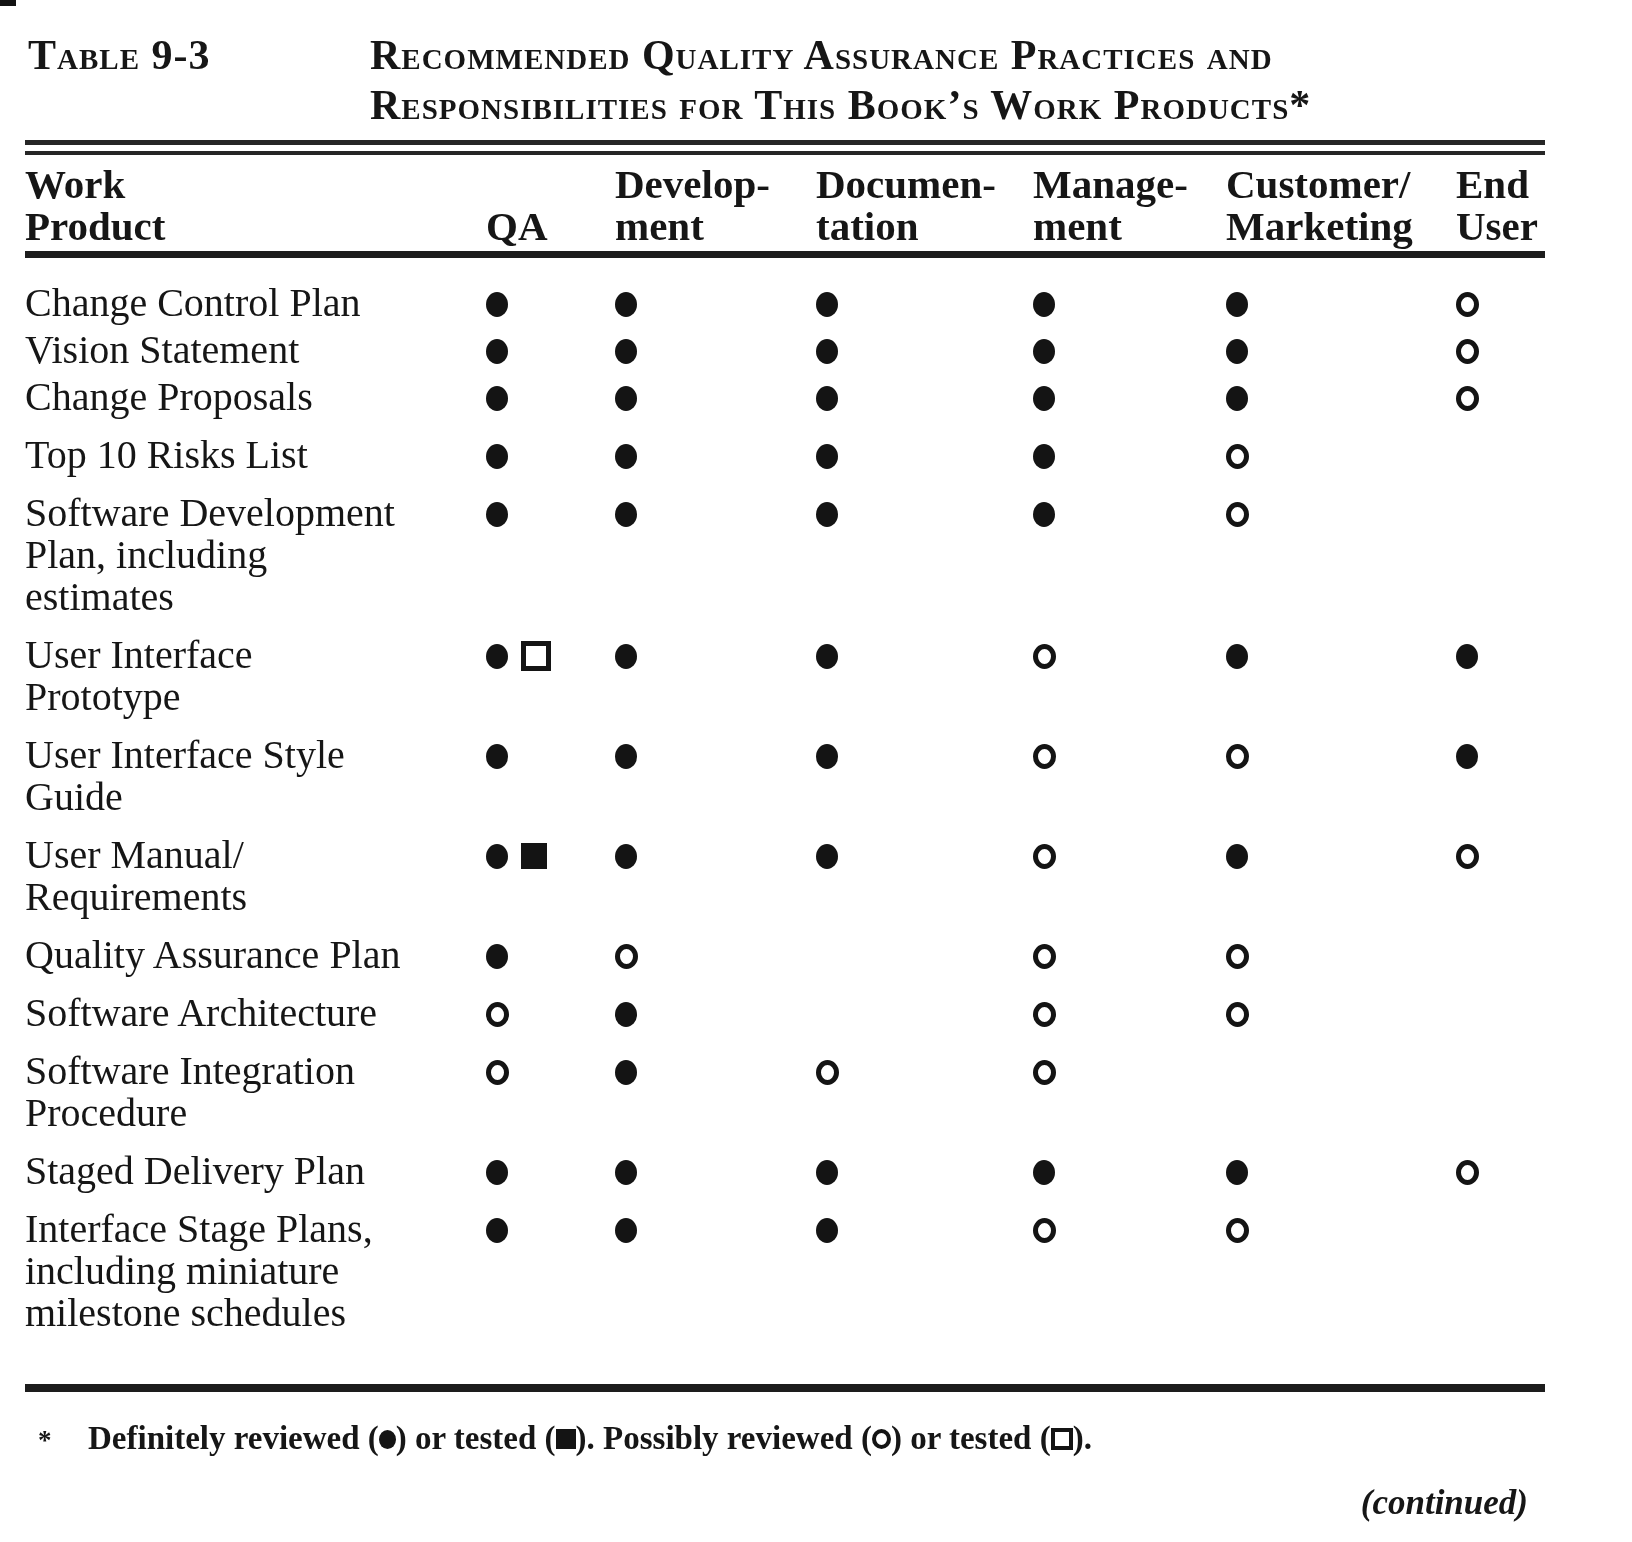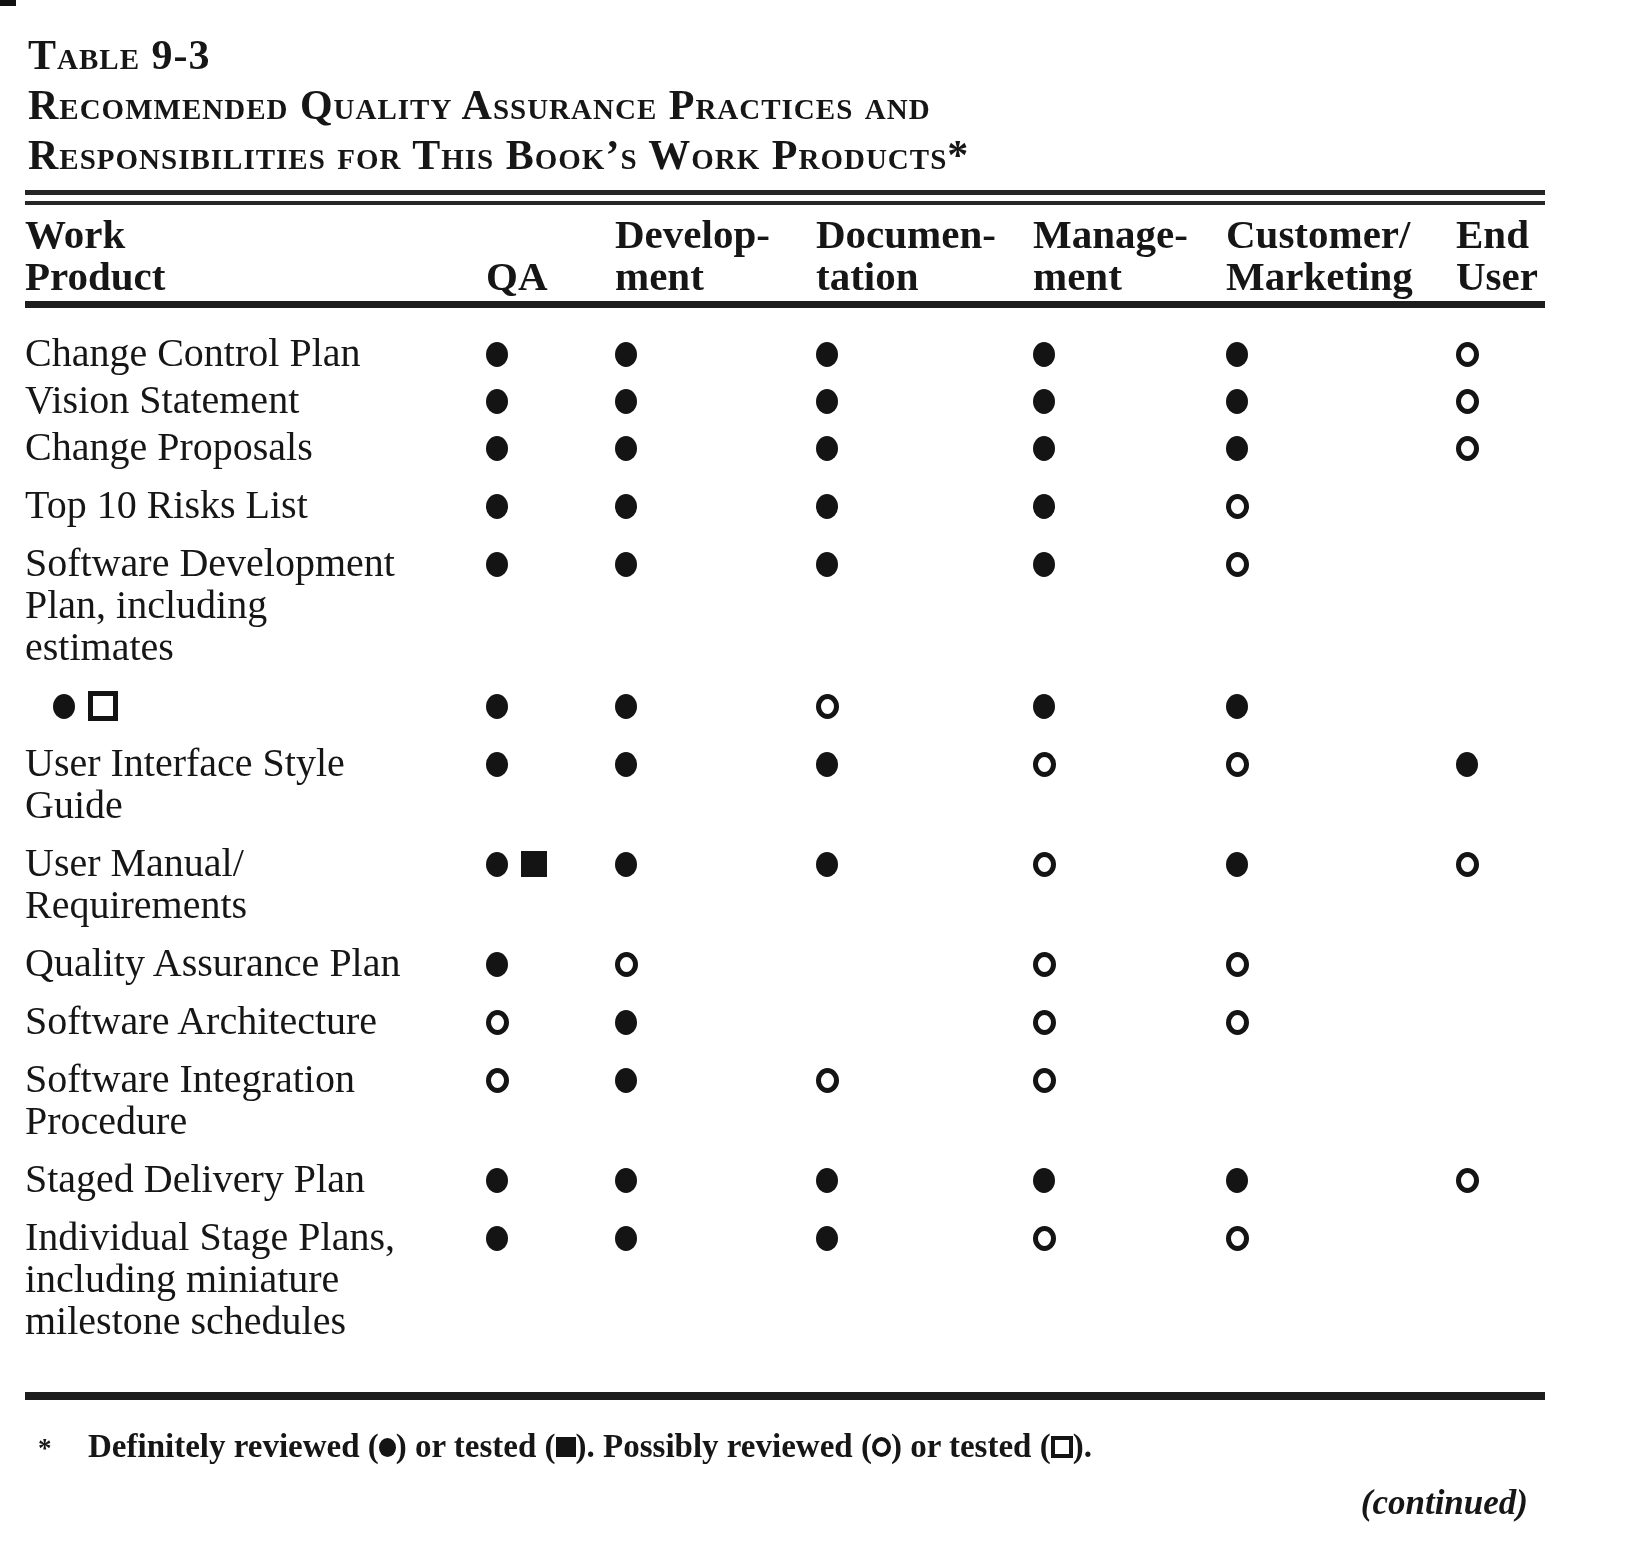--- a/index.html
+++ b/index.html
@@ -11,21 +11,21 @@
     position: relative;
     overflow: hidden;
   }
   .corner-artifact {
     position: absolute; top: 0; left: 0;
     width: 16px; height: 6px; background: #121212;
   }
   .page { padding-top: 30px; }
 
   
-  .caption { display: flex; margin-left: 28px; margin-right: 80px; flex-direction: column; }
+  .caption { display: flex; margin-left: 28px; margin-right: 80px; }
   .table-label {
     width: 342px; flex: none;
     font-variant: small-caps; font-weight: bold;
     font-size: 42px; line-height: 50px; letter-spacing: 1px;
   }
   .table-title {
     font-variant: small-caps; font-weight: bold;
     font-size: 42px; line-height: 50px; letter-spacing: 1px;
   }
 
@@ -176,20 +176,24 @@
             <div class="pline">estimates</div>
           </div>
           <div class="cell sym-cell"><span class="sym filled-circle" title="Definitely reviewed"></span></div>
           <div class="cell sym-cell"><span class="sym filled-circle" title="Definitely reviewed"></span></div>
           <div class="cell sym-cell"><span class="sym filled-circle" title="Definitely reviewed"></span></div>
           <div class="cell sym-cell"><span class="sym filled-circle" title="Definitely reviewed"></span></div>
           <div class="cell sym-cell"><span class="sym open-circle" title="Possibly reviewed"></span></div>
           <div class="cell sym-cell"></div>
         </div>
         <div class="row grid7">
+          <div class="cell product">
+            <div class="pline">User Interface</div>
+            <div class="pline">Prototype</div>
+          </div>
           <div class="cell sym-cell"><span class="sym filled-circle" title="Definitely reviewed"></span><span class="sym open-square" title="Possibly tested"></span></div>
           <div class="cell sym-cell"><span class="sym filled-circle" title="Definitely reviewed"></span></div>
           <div class="cell sym-cell"><span class="sym filled-circle" title="Definitely reviewed"></span></div>
           <div class="cell sym-cell"><span class="sym open-circle" title="Possibly reviewed"></span></div>
           <div class="cell sym-cell"><span class="sym filled-circle" title="Definitely reviewed"></span></div>
           <div class="cell sym-cell"><span class="sym filled-circle" title="Definitely reviewed"></span></div>
         </div>
         <div class="row grid7">
           <div class="cell product">
             <div class="pline">User Interface Style</div>
@@ -254,21 +258,21 @@
           </div>
           <div class="cell sym-cell"><span class="sym filled-circle" title="Definitely reviewed"></span></div>
           <div class="cell sym-cell"><span class="sym filled-circle" title="Definitely reviewed"></span></div>
           <div class="cell sym-cell"><span class="sym filled-circle" title="Definitely reviewed"></span></div>
           <div class="cell sym-cell"><span class="sym filled-circle" title="Definitely reviewed"></span></div>
           <div class="cell sym-cell"><span class="sym filled-circle" title="Definitely reviewed"></span></div>
           <div class="cell sym-cell"><span class="sym open-circle" title="Possibly reviewed"></span></div>
         </div>
         <div class="row grid7">
           <div class="cell product">
-            <div class="pline">Individual Stage Plans,</div>
+            <div class="pline">Interface Stage Plans,</div>
             <div class="pline">including miniature</div>
             <div class="pline">milestone schedules</div>
           </div>
           <div class="cell sym-cell"><span class="sym filled-circle" title="Definitely reviewed"></span></div>
           <div class="cell sym-cell"><span class="sym filled-circle" title="Definitely reviewed"></span></div>
           <div class="cell sym-cell"><span class="sym filled-circle" title="Definitely reviewed"></span></div>
           <div class="cell sym-cell"><span class="sym open-circle" title="Possibly reviewed"></span></div>
           <div class="cell sym-cell"><span class="sym open-circle" title="Possibly reviewed"></span></div>
           <div class="cell sym-cell"></div>
         </div>

